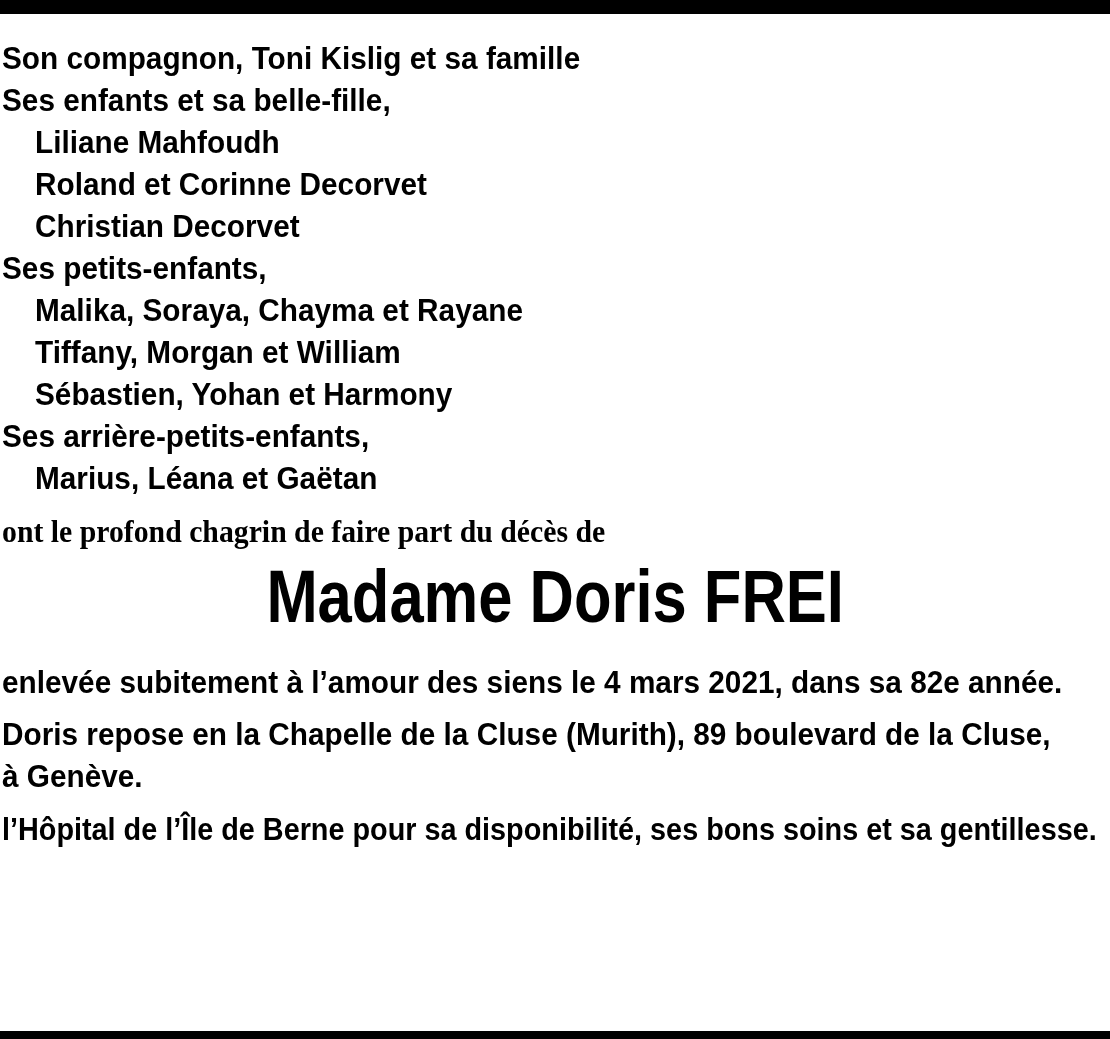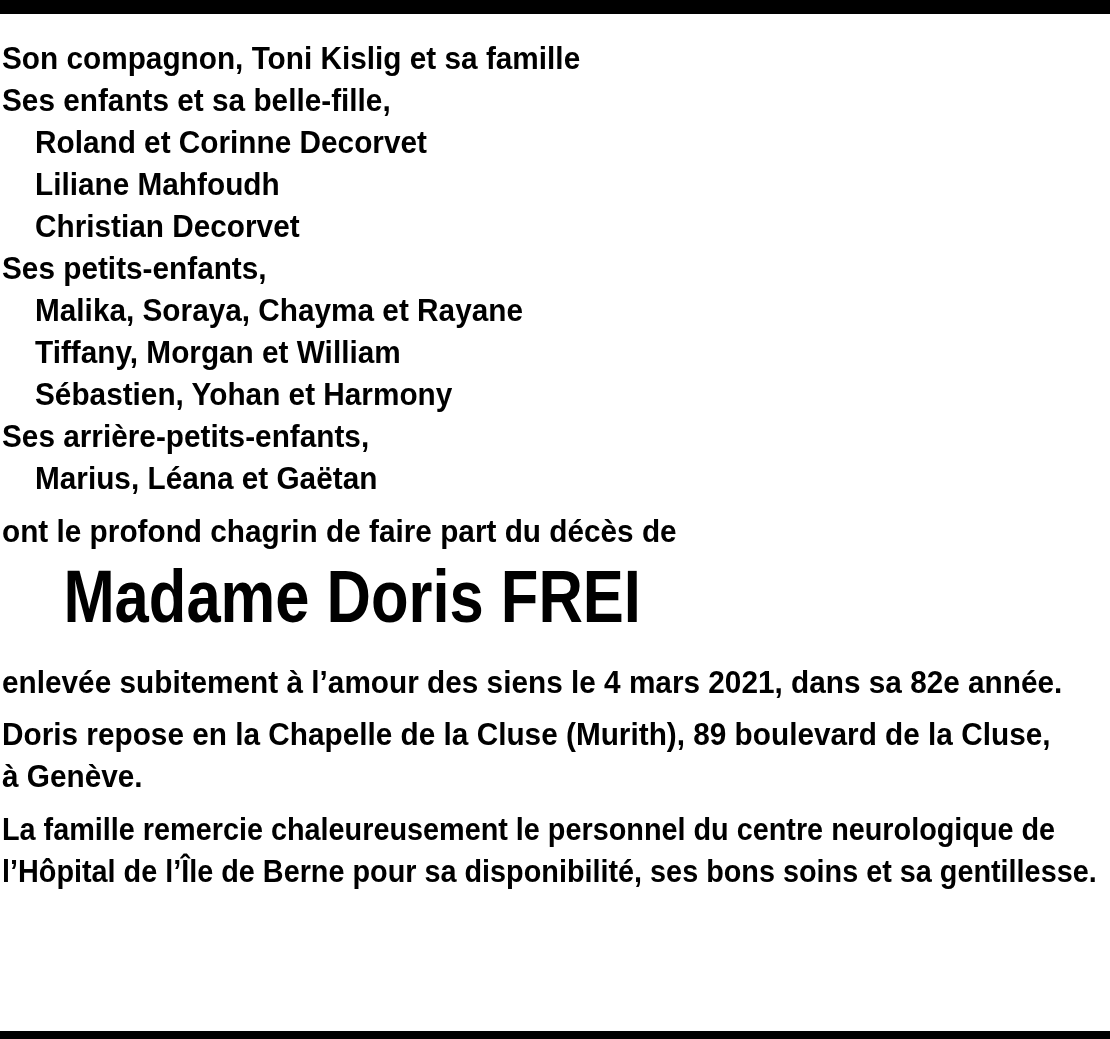--- a/index.html
+++ b/index.html
@@ -48,25 +48,27 @@
     display: inline-block;
     transform: scaleX(0.93);
     transform-origin: 0 50%;
     white-space: nowrap;
   }
   .line.indent {
     padding-left: 35px;
   }
   .announcement {
     margin-top: 11px;
+    font-family: Liberation Serif, serif;
   }
   .title-line {
     font-size: 75px;
     line-height: 74px;
     margin-top: 7px;
+    text-align: center;
     white-space: nowrap;
   }
   .title-line > span {
     display: inline-block;
     transform: scaleX(0.82);
     transform-origin: 50% 50%;
     white-space: nowrap;
   }
   .para {
     margin-top: 10px;
@@ -82,22 +84,22 @@
 <body>
 
 <div class="page">
   <div class="rule-top"></div>
 
   <div class="content">
 
     <div class="family-list">
       <div class="line"><span>Son compagnon, Toni Kislig et sa famille</span></div>
       <div class="line"><span>Ses enfants et sa belle-fille,</span></div>
+      <div class="line indent"><span>Liliane Mahfoudh</span></div>
       <div class="line indent"><span>Roland et Corinne Decorvet</span></div>
-      <div class="line indent"><span>Liliane Mahfoudh</span></div>
       <div class="line indent"><span>Christian Decorvet</span></div>
       <div class="line"><span>Ses petits-enfants,</span></div>
       <div class="line indent"><span>Malika, Soraya, Chayma et Rayane</span></div>
       <div class="line indent"><span>Tiffany, Morgan et William</span></div>
       <div class="line indent"><span>Sébastien, Yohan et Harmony</span></div>
       <div class="line"><span>Ses arrière-petits-enfants,</span></div>
       <div class="line indent"><span>Marius, Léana et Gaëtan</span></div>
     </div>
 
     <div class="line announcement"><span>ont le profond chagrin de faire part du décès de</span></div>
@@ -108,20 +110,19 @@
       <div class="line"><span>enlevée subitement à l’amour des siens le 4 mars 2021, dans sa 82e année.</span></div>
     </div>
 
     <div class="para para-2">
       <div class="line"><span>Doris repose en la Chapelle de la Cluse (Murith), 89 boulevard de la Cluse,</span></div>
       <div class="line"><span>à Genève.</span></div>
     </div>
 
 
     <div class="para para-4">
-      <div class="line"><span>La famille remercie chaleureusement le personnel du centre neurologique de</span></div>
       <div class="line"><span>l’Hôpital de l’Île de Berne pour sa disponibilité, ses bons soins et sa gentillesse.</span></div>
     </div>
 
   </div>
 
   <div class="rule-bottom"></div>
 </div>
 
 </body></html>

